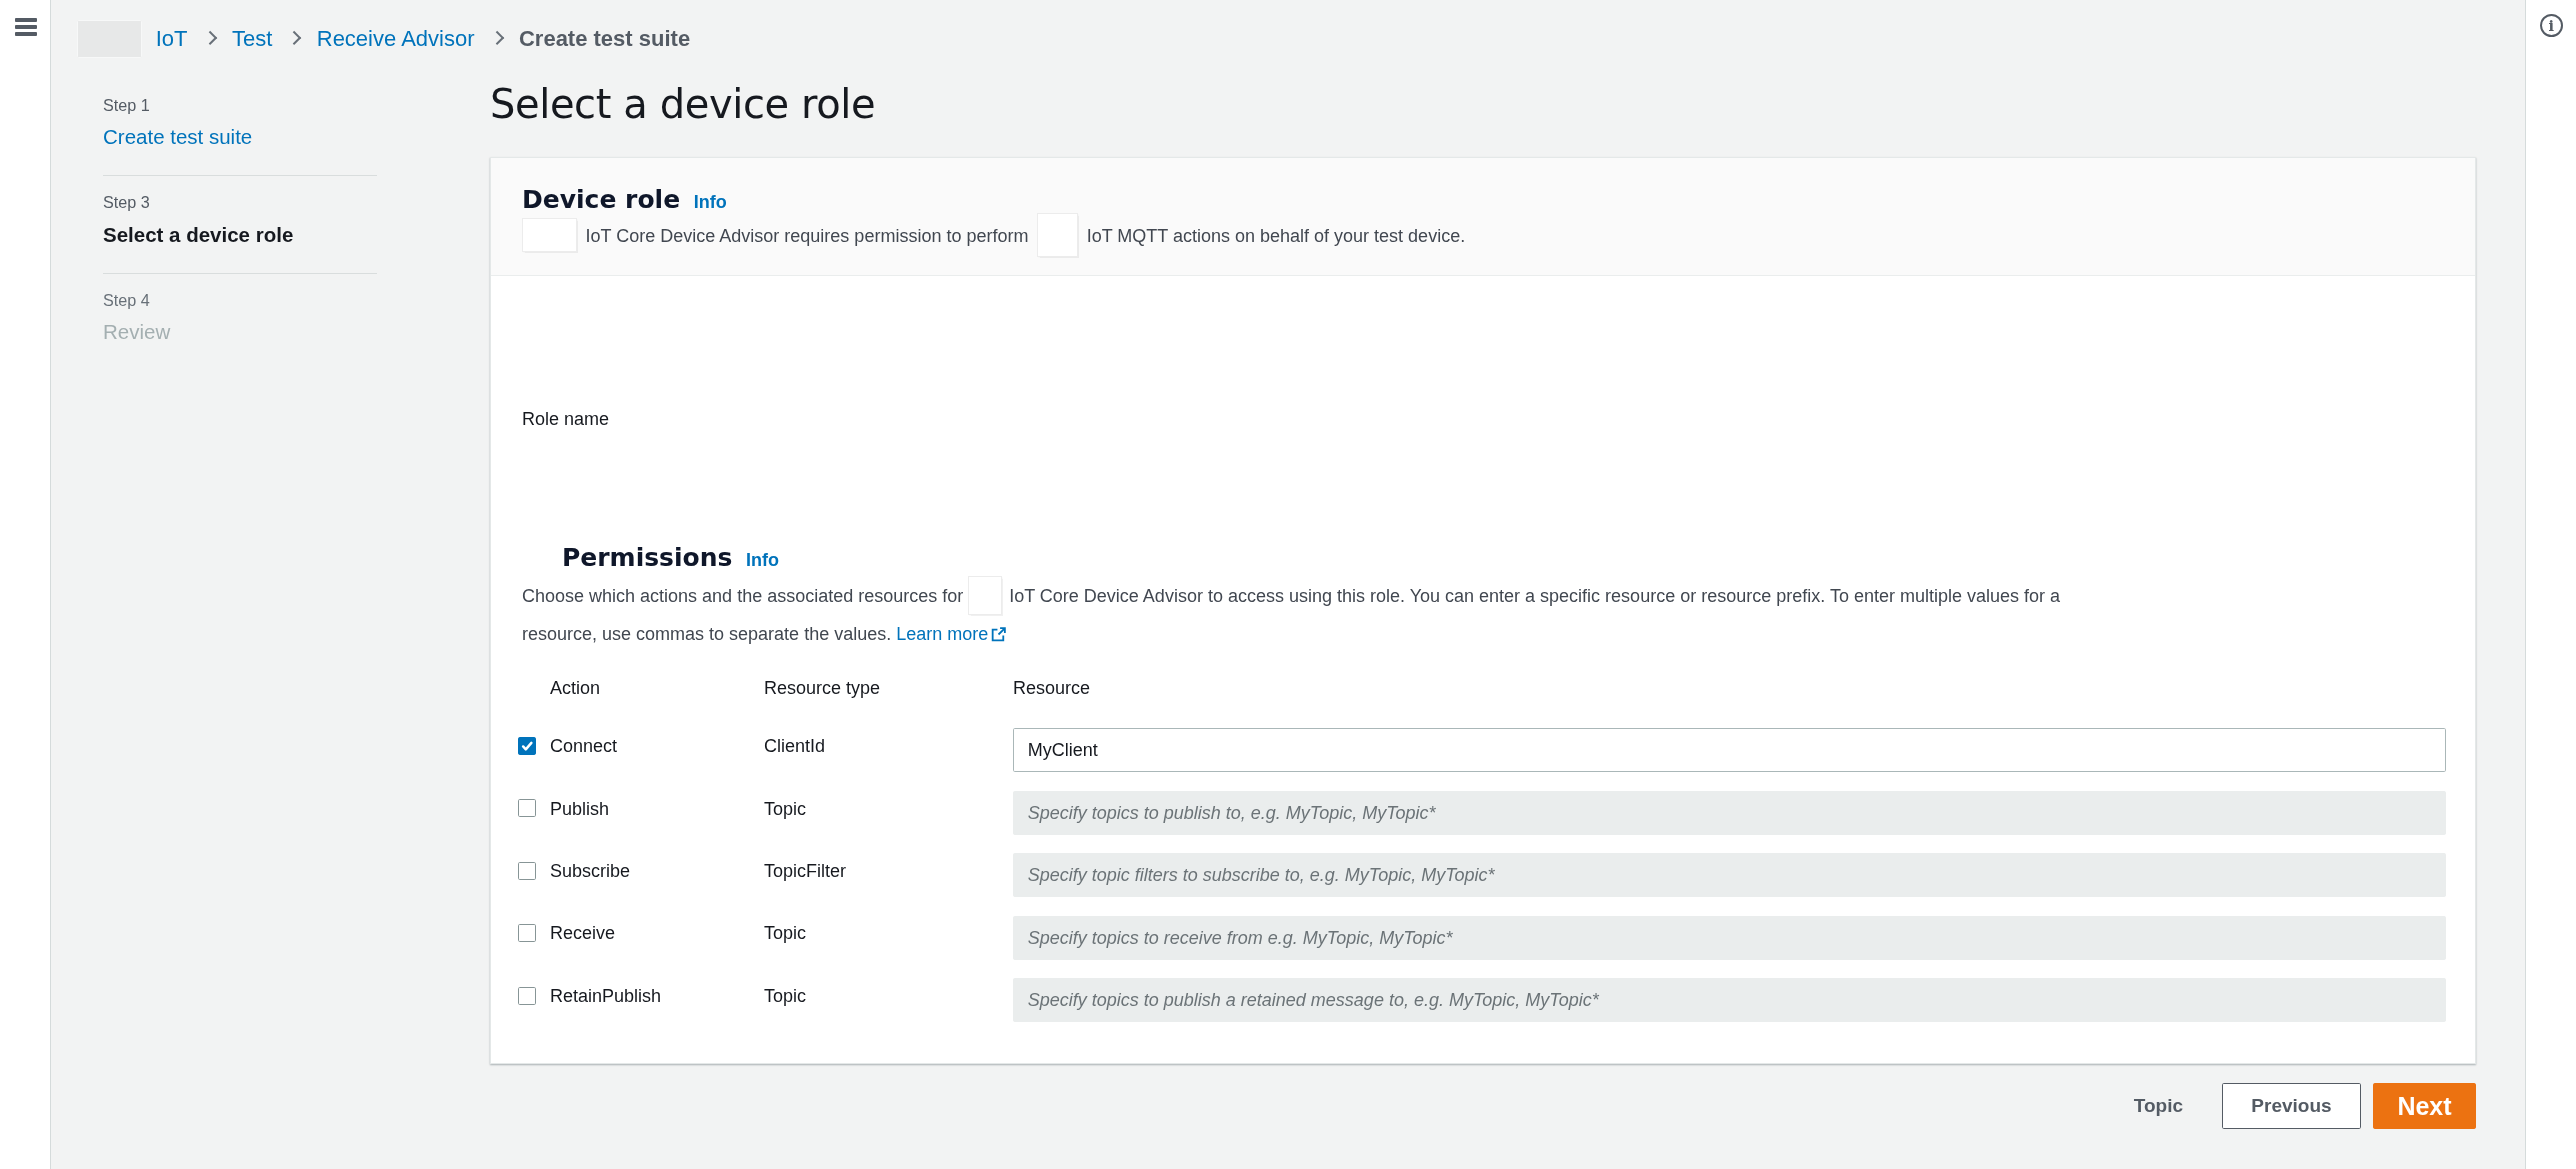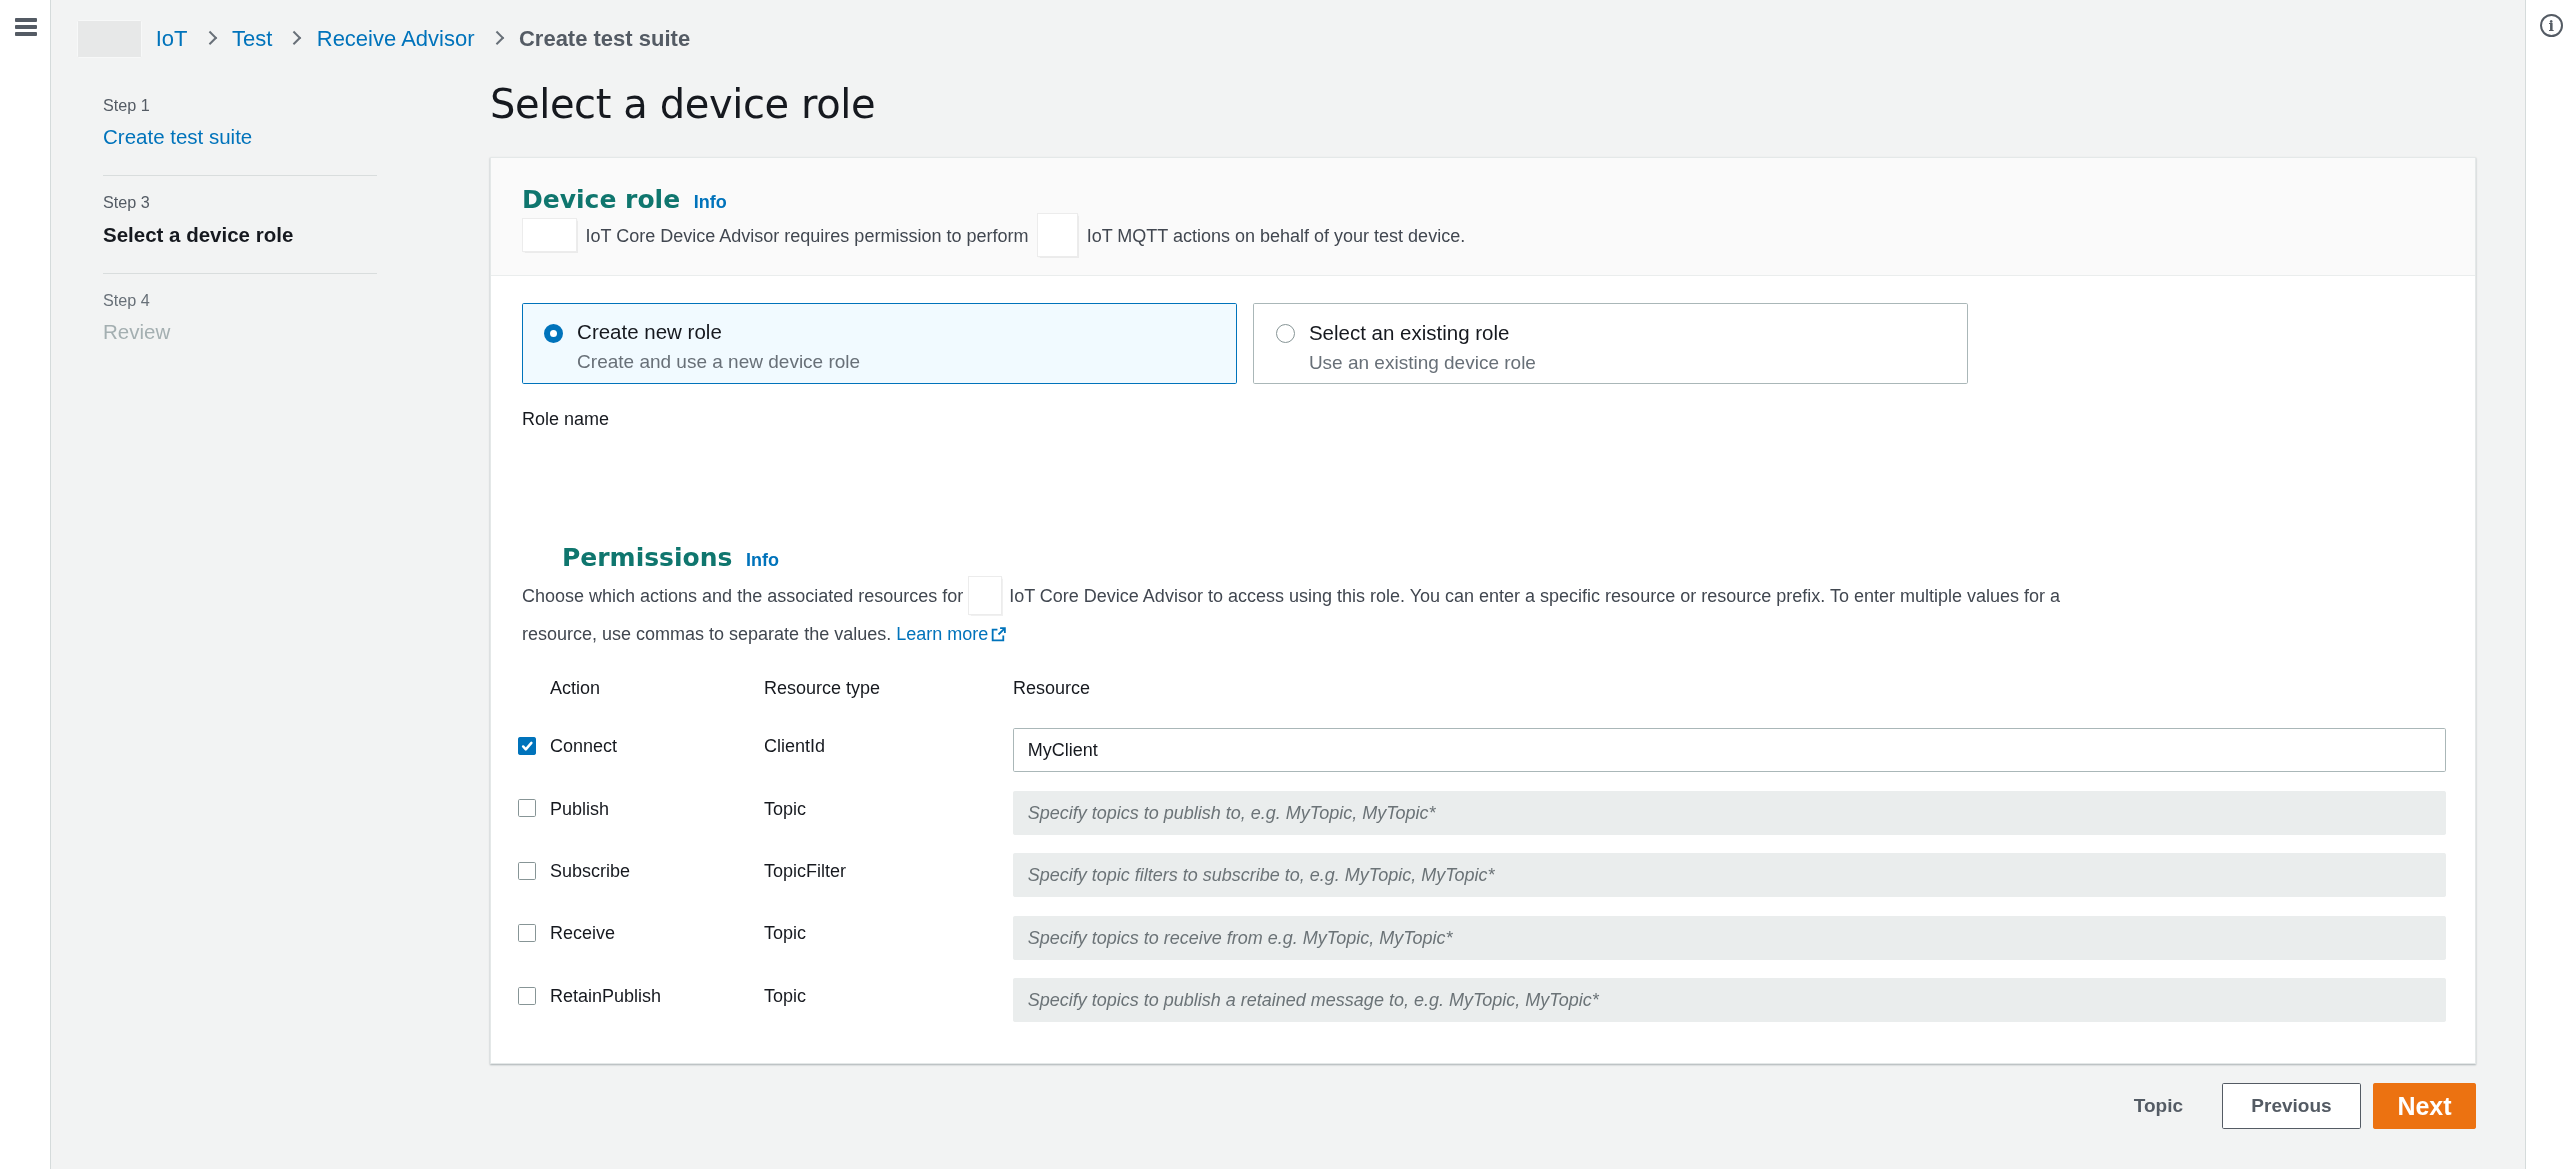--- a/index.html
+++ b/index.html
@@ -67,21 +67,21 @@
   .card {
     position:absolute; left:0; top:157px; width:1986px; height:907px;
     background:#ffffff; border:0.9px solid #e4e8e8;
     box-shadow:0 0.9px 1.7px rgba(0,28,36,0.3);
   }
   .card-header {
     position:absolute; left:0; top:0; width:100%; height:118px;
     background:#fafafa; border-bottom:0.9px solid #eaeded; padding:27px 31px 0 31px;
   }
   .sec-head-row { display:flex; align-items:baseline; gap:13.7px; }
-  .sec-heading { font-family:"DejaVu Sans", sans-serif; font-size:25px; font-weight:700; color:#0f766e; }
+  .sec-heading { font-family:"DejaVu Sans", sans-serif; font-size:25px; font-weight:700; color:#0f172a; }
   .info-link { font-size:18px; color:#0073bb; font-weight:700; cursor:pointer; }
   .sec-desc { margin-top:8.6px; font-size:18px; color:#414750; white-space:nowrap; }
   .redact-box-white {
     display:inline-block; background:#ffffff; border:0.9px solid #ececec;
     box-shadow:0.9px 0.9px 0.9px rgba(0,0,0,0.06); vertical-align:middle;
   }
   .rb-1 { width:55px; height:34px; margin-right:8.6px; margin-top:-5.1px; }
   .rb-2 { width:41px; height:44px; margin:-12px 8.6px -8.6px 8.6px; }
   .rb-3 { width:34px; height:39px; margin:-10.3px 6.8px -6.8px 5.1px; }
 
@@ -204,36 +204,20 @@
       <div class="card-header">
         <div class="sec-head-row">
           <span class="sec-heading">Device role</span>
           <span class="info-link">Info</span>
         </div>
         <div class="sec-desc">
           <span class="redact-box-white rb-1"></span><span>IoT Core Device Advisor requires permission to perform</span><span class="redact-box-white rb-2"></span><span>IoT MQTT actions on behalf of your test device.</span>
         </div>
       </div>
 
-      <div class="tiles">
-        <div class="tile selected">
-          <div class="radio on"></div>
-          <div class="tile-text">
-            <div class="tile-label">Create new role</div>
-            <div class="tile-desc">Create and use a new device role</div>
-          </div>
-        </div>
-        <div class="tile">
-          <div class="radio"></div>
-          <div class="tile-text">
-            <div class="tile-label">Select an existing role</div>
-            <div class="tile-desc">Use an existing device role</div>
-          </div>
-        </div>
-      </div>
 
       <div class="field-label">Role name</div>
 
       <div class="perm-head sec-head-row">
         <span class="sec-heading">Permissions</span>
         <span class="info-link">Info</span>
       </div>
       <div class="perm-desc pd1">
         <span>Choose which actions and the associated resources for</span><span class="redact-box-white rb-3"></span><span>IoT Core Device Advisor to access using this role. You can enter a specific resource or resource prefix. To enter multiple values for a</span>
       </div>

